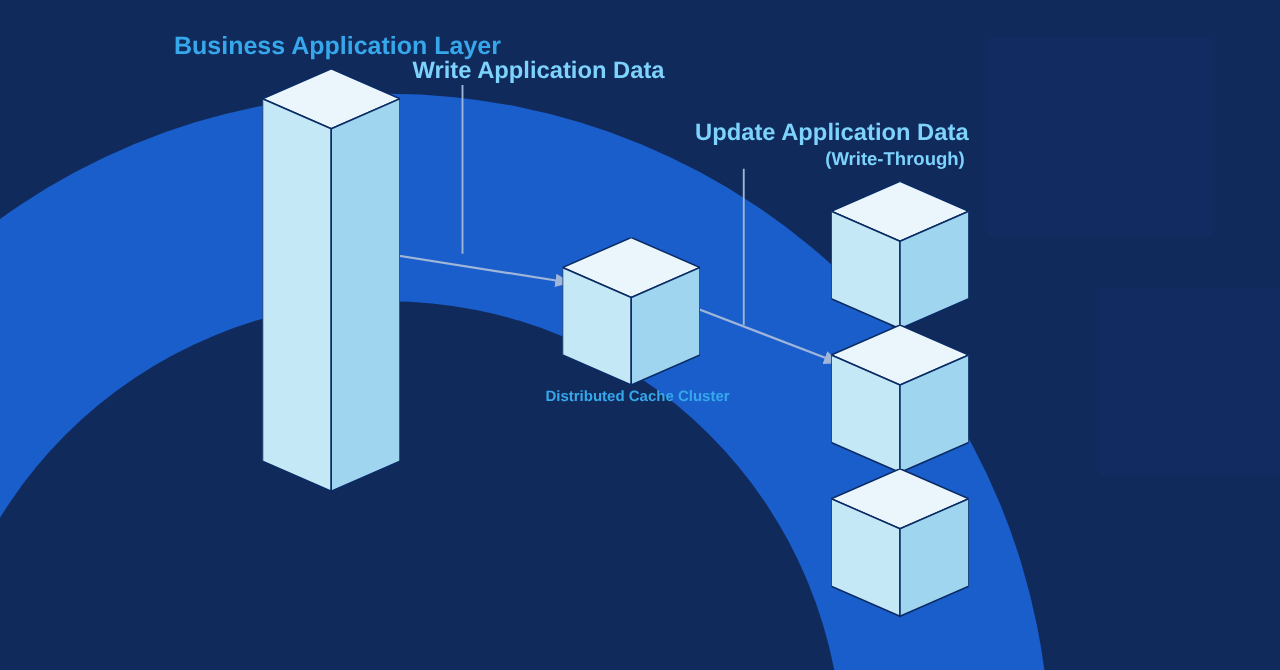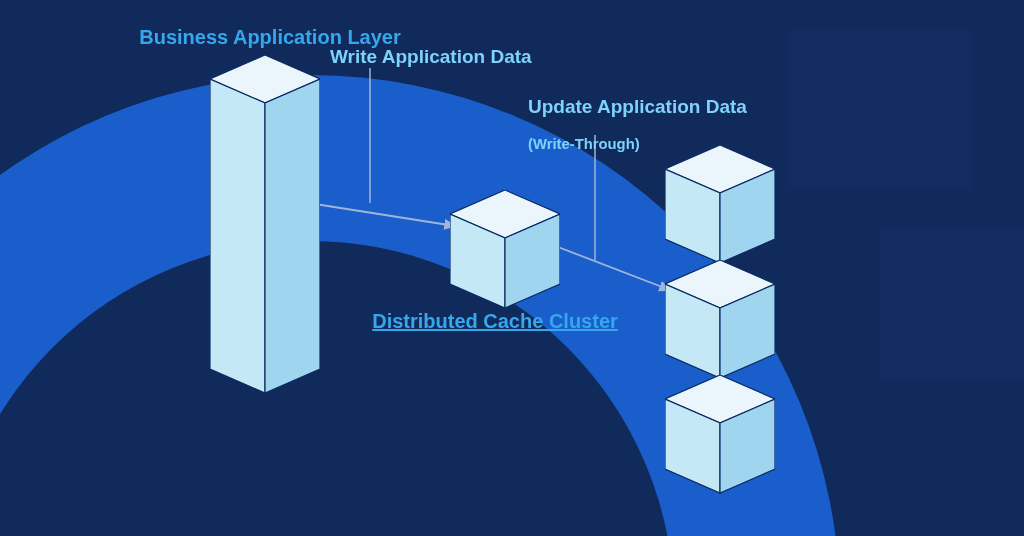--- a/index.html
+++ b/index.html
@@ -6,21 +6,21 @@
     background:#112a5c;font-family:Arial,Helvetica,sans-serif;}
   .stage{position:relative;width:1024px;height:536px;}
   
   .bg-sq{position:absolute;background:#13306a;opacity:.35;}
   
   .ring{position:absolute;border-radius:50%;background:#1a5ecc;}
   .ring-inner{position:absolute;border-radius:50%;background:#112a5c;}
   
   .lbl{position:absolute;font-weight:700;color:#36a7ea;text-align:center;pointer-events:none;}
   .lbl-w{color:#7dd3fc;}
-  .lbl small{display:block;font-weight:700;font-size:.78em;margin-top:18px;}
+  .lbl small{display:block;font-weight:700;font-size:.78em;margin-top:2px;text-align:center;}
   
   .cube{position:absolute;}
   
   svg.connectors{position:absolute;left:0;top:0;width:1024px;height:536px;pointer-events:none;}
 </style>
 </head>
 <body>
 
 <div class="stage">
 
@@ -86,23 +86,23 @@
       <polygon points="55,0 110,24 55,48 0,24" fill="#eaf6fc" stroke="#0a2b64" stroke-width="1.2"></polygon>
       <polygon points="0,24 55,48 55,118 0,94" fill="#c5e8f6" stroke="#0a2b64" stroke-width="1.2"></polygon>
       <polygon points="110,24 55,48 55,118 110,94" fill="#9fd5ef" stroke="#0a2b64" stroke-width="1.2"></polygon>
     </svg>
   </div>
 
   <div class="lbl" style="left:120px;top:26px;width:300px;font-size:20px;">Business Application Layer</div>
 
   <div class="lbl lbl-w" style="left:330px;top:46px;width:280px;font-size:19px;text-align:left;">Write Application Data</div>
 
-  <div class="lbl lbl-w" style="left:528px;top:96px;width:320px;font-size:19px;text-align:left;">
+  <div class="lbl lbl-w" style="left:556px;top:96px;width:320px;font-size:19px;text-align:left;">
      <span>Update Application Data</span>
      <small>(Write-Through)</small>
   </div>
 
-  <div class="lbl" style="left:355px;top:310px;width:280px;font-size:20px;text-decoration:underline;">
+  <div class="lbl" style="left:370px;top:310px;width:280px;font-size:12px;">
      <span>Distributed Cache Cluster</span>
   </div>
 
 
 </div>
 
 </body></html>

